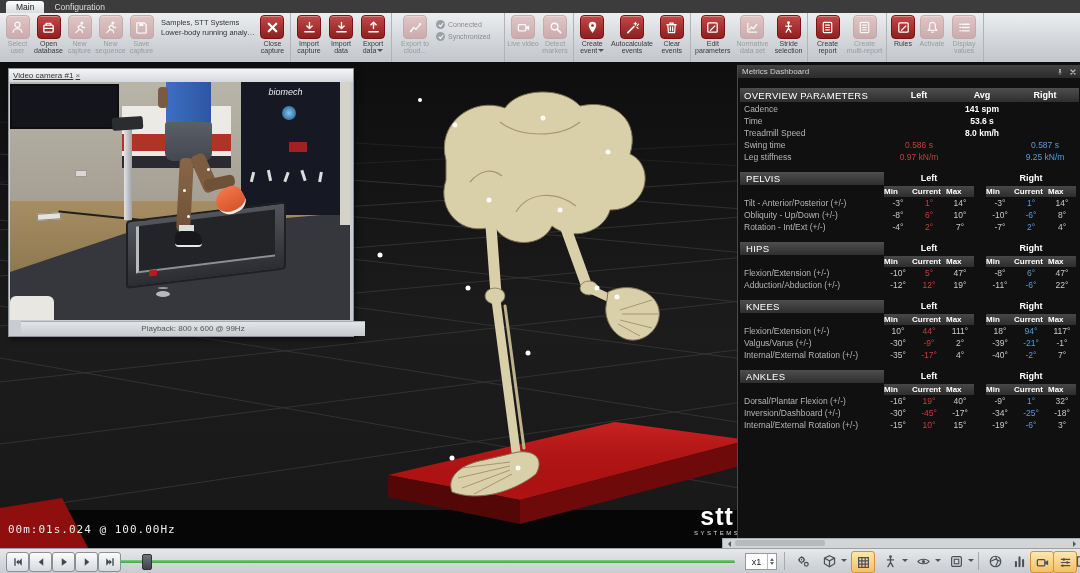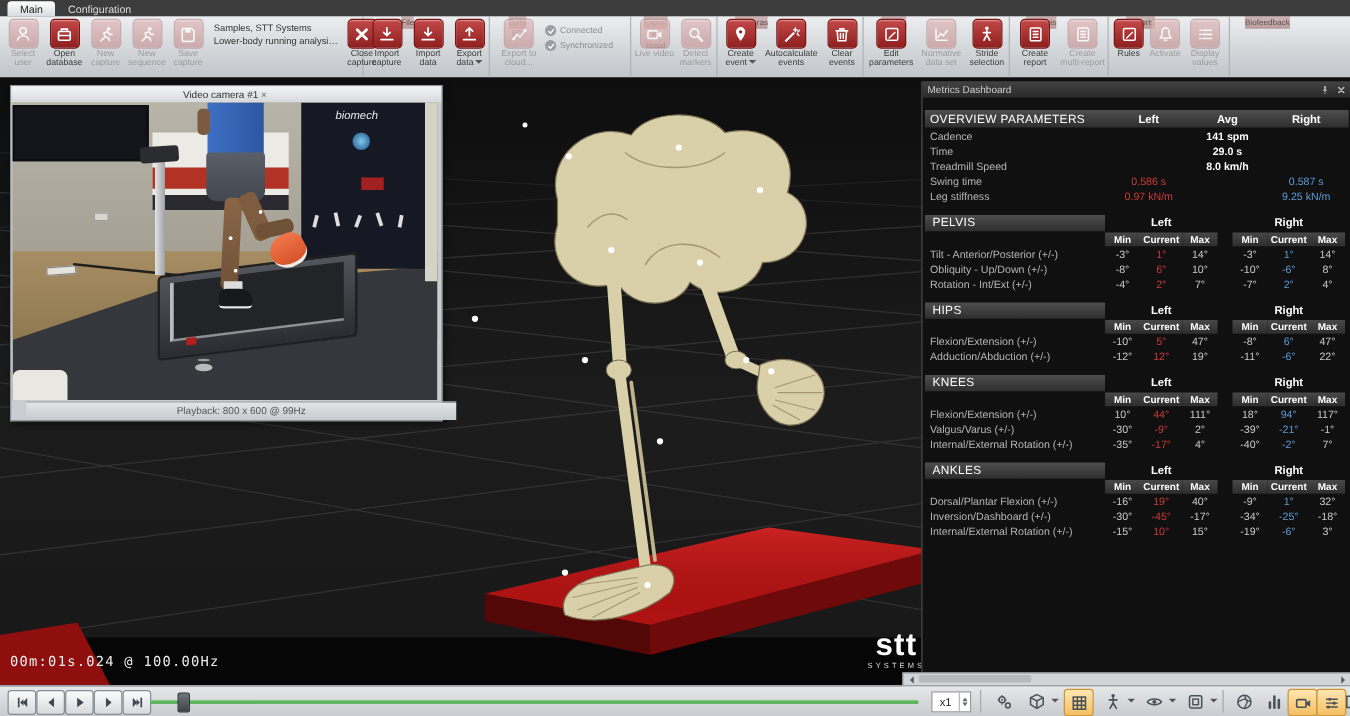--- a/index.html
+++ b/index.html
@@ -3,21 +3,21 @@
 <meta charset="utf-8">
 <style>
   html,body{margin:0;padding:0;background:#000;}
   #app{position:relative;width:1080px;height:573px;overflow:hidden;font-family:"Liberation Sans",sans-serif;background:#161616;-webkit-font-smoothing:antialiased;}
   
   .tabbar{position:absolute;left:0;top:0;width:1080px;height:13px;background:#3c3c3c;display:flex;align-items:flex-end;}
   .tab{height:12px;padding:0 10px;font-size:8.5px;line-height:12px;color:#ddd;}
   .tab.active{background:linear-gradient(#fdfdfd,#d9dcdf);color:#222;border-radius:3px 3px 0 0;margin-left:6px;}
   
   .ribbon{position:absolute;left:0;top:13px;width:1080px;height:49px;background:linear-gradient(#eceef0,#cdd0d4 70%,#c3c7cb);display:flex;align-items:stretch;}
-  .rgroup{position:relative;border-right:1px solid #b0b4b8;display:flex;flex-direction:row;gap:13px;}
+  .rgroup{position:relative;border-right:1px solid #b0b4b8;display:flex;flex-direction:column;gap:13px;}
   .rbody{flex:1;display:flex;align-items:flex-start;padding:2px 2px 0 2px;}
   .rlabel{height:9px;font-size:6.5px;line-height:9px;text-align:center;color:#6b4f4f;background:linear-gradient(#cdb6b6,#b79c9c);border-top:1px solid #a98f8f;}
   .rbtn{width:33px;display:flex;flex-direction:column;align-items:center;cursor:default;}
   .rbtn .tile{width:22px;height:22px;border-radius:4px;background:linear-gradient(#c44;#fff);background:linear-gradient(#c24848,#8f1f1f);border:1px solid #7a1414;display:flex;align-items:center;justify-content:center;color:#fff;box-shadow:inset 0 1px 0 rgba(255,255,255,.35);}
   .rbtn .rtx{font-size:7px;line-height:1.06;text-align:center;color:#3a3a3a;margin-top:1px;max-width:46px;}
   .rbtn.dis .tile{background:linear-gradient(#dfb9b9,#c89c9c);border-color:#b99;opacity:.75;}
   .rbtn.dis .rtx{color:#9b9b9b;}
   .ic{width:15px;height:15px;color:#fff;}
   .rinfo{width:100px;padding:3px 2px 0 4px;font-size:7.5px;color:#333;line-height:1.35;overflow:hidden;white-space:nowrap;}
   .rinfo div{overflow:hidden;text-overflow:ellipsis;}
@@ -28,21 +28,21 @@
   .dd{width:0;height:0;border:3px solid transparent;border-top:3px solid #555;display:inline-block;margin-left:1px;vertical-align:middle;}
   
   .viewport{position:absolute;left:0;top:62px;width:1080px;height:486px;background:linear-gradient(#0e0e0e,#1c1c1c 55%,#181818);}
   .vpsvg{position:absolute;left:0;top:0;}
   .logo{position:absolute;left:694px;top:442px;color:#fff;text-align:center;line-height:1;}
   .logo .l1{font-size:25px;font-weight:bold;letter-spacing:1px;}
   .logo .l2{font-size:6px;letter-spacing:2.5px;color:#ddd;margin-top:1px;}
   .tstamp{position:absolute;left:8px;top:461px;font-family:"DejaVu Sans Mono",monospace;font-size:11px;color:#ececec;letter-spacing:1px;}
   
   .vpanel{position:absolute;left:8px;top:68px;width:344px;height:267px;background:#c9ccd0;border:1px solid #8d9298;box-shadow:2px 3px 6px rgba(0,0,0,.5);}
-  .vtitle{height:13px;background:linear-gradient(#f4f5f6,#d6d9dc);display:flex;align-items:center;justify-content:center;padding:0 4px;font-size:8px;color:#333;}
+  .vtitle{height:13px;background:linear-gradient(#f4f5f6,#d6d9dc);display:flex;align-items:center;justify-content:flex-start;padding:0 4px;font-size:8px;color:#333;text-decoration:underline;}
   .vclose{color:#666;font-size:8px;line-height:8px;width:9px;text-align:center;}
   .vstatus{position:absolute;left:12px;bottom:0;width:100%;height:14px;background:linear-gradient(#e3e5e8,#c6c9cd);font-size:8px;color:#555;text-align:center;line-height:14px;border-top:1px solid #aaa;}
   .vscene{position:absolute;left:1px;top:13px;width:340px;height:238px;background:#aba698;overflow:hidden;}
   .vs{position:absolute;}
   
   .mpanel{position:absolute;left:737px;top:65px;width:343px;height:473px;background:#101010;border-left:1px solid #4a4a4a;}
   .mtitle{height:13px;background:linear-gradient(#424242,#2b2b2b);display:flex;align-items:center;justify-content:space-between;padding:0 4px;font-size:8px;color:#cfcfcf;}
   .mico{display:flex;gap:5px;align-items:center;color:#bbb;}
   .ic3{width:8px;height:8px;color:#bbb;}
   .mcontent{padding-top:9px;}
@@ -51,21 +51,21 @@
   .ohead::before{content:"";position:absolute;inset:1px 2px;background:linear-gradient(#4e4e4e,#2e2e2e);}
   .ohead>*{position:relative;}
   .otitle{font-size:9.5px;color:#fff;padding-left:6px;letter-spacing:.3px;}
   .oh{font-size:9px;font-weight:bold;color:#fff;text-align:center;}
   .jrow{display:grid;grid-template-columns:146px 28px 34px 28px 12px 28px 34px 28px;align-items:center;height:12px;}
   .sechead{height:15px;}
   .sectitle{font-size:9.5px;color:#fff;letter-spacing:.3px;background:linear-gradient(#4e4e4e,#2e2e2e);height:13px;line-height:13px;padding-left:6px;margin:1px 0 0 2px;}
   .gh{font-size:9px;font-weight:bold;color:#fff;text-align:center;}
   .ghL{grid-column:2/5;} .ghR{grid-column:6/9;}
   .subrow{height:12px;}
-  .sh{font-size:8px;font-weight:bold;color:#fff;text-align:center;background:linear-gradient(#484848,#2d2d2d);height:11px;line-height:11px;}
+  .sh{font-size:8px;font-weight:bold;color:#fff;background:linear-gradient(#484848,#2d2d2d);height:11px;line-height:11px;}
   .jl,.ol{font-size:8.5px;color:#b5b5b5;padding-left:6px;white-space:nowrap;}
   .v{font-size:8.5px;color:#c9c9c9;text-align:center;white-space:nowrap;}
   .cur-l{color:#cc3b3b;} .cur-r{color:#5b9bd5;} .avg{color:#fff;font-weight:bold;}
   .msec{margin-top:7px;}
   
   .mscroll{position:absolute;left:722px;top:538px;width:358px;height:10px;background:#d2d5d8;border:1px solid #a8acb0;display:flex;align-items:center;justify-content:space-between;}
   .sarr{width:0;height:0;border:3px solid transparent;}
   .sarrL{border-right-color:#555;margin-left:2px;}
   .sarrR{border-left-color:#555;margin-right:2px;}
   .sthumb{position:absolute;left:12px;top:1px;width:90px;height:6px;background:#b7babd;border-radius:2px;}
@@ -648,21 +648,21 @@
       </div>
       <div class="orow">
           <span class="ol">Cadence</span>
           <span class="v cur-l"></span>
           <span class="v avg">141 spm</span>
           <span class="v cur-r"></span>
         </div>
       <div class="orow">
           <span class="ol">Time</span>
           <span class="v cur-l"></span>
-          <span class="v avg">29.0 s</span>
+          <span class="v avg">53.6 s</span>
           <span class="v cur-r"></span>
         </div>
       <div class="orow">
           <span class="ol">Treadmill Speed</span>
           <span class="v cur-l"></span>
           <span class="v avg">8.0 km/h</span>
           <span class="v cur-r"></span>
         </div>
       <div class="orow">
           <span class="ol">Swing time</span>

